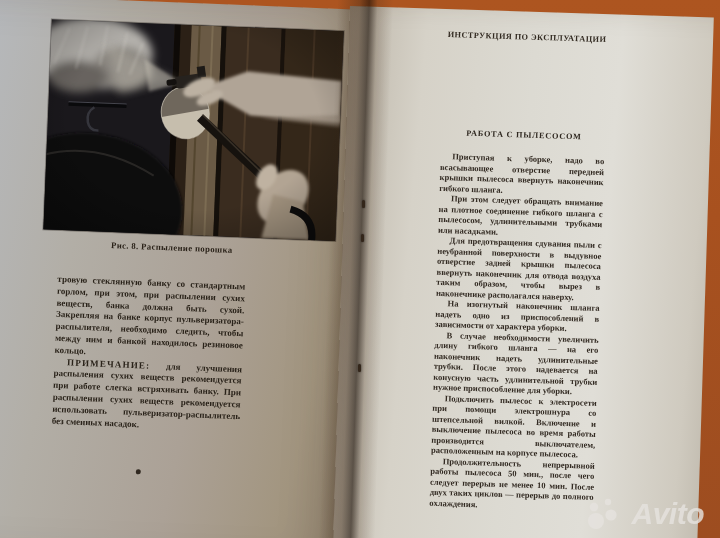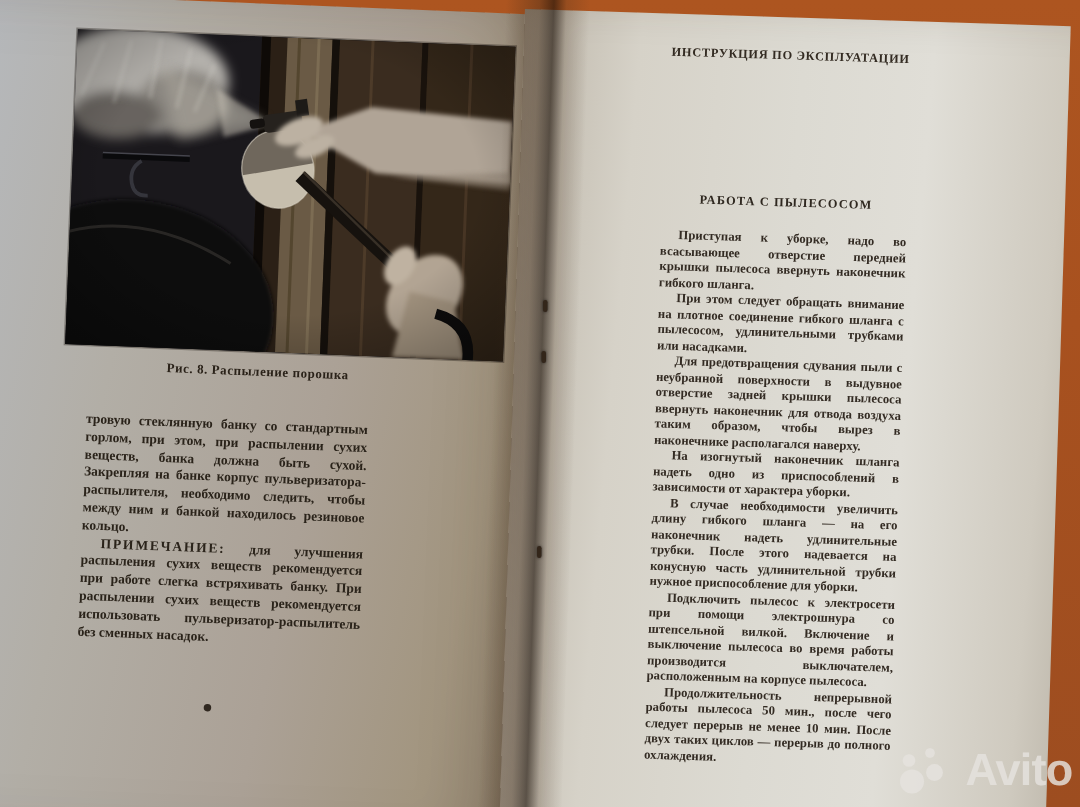--- a/index.html
+++ b/index.html
@@ -55,22 +55,22 @@
     font-size:8.2px;font-weight:bold;letter-spacing:.8px;color:#2f2820;
   }
   .right-text{
     position:absolute;left:95px;top:142px;width:164px;
     font-size:8.5px;line-height:10.5px;font-weight:bold;color:#332b23;
     text-align:justify;
   }
   .right-text p{margin:0;text-indent:12px;}
   
   .watermark{
-    position:absolute;right:5px;bottom:4px;display:flex;align-items:center;gap:3px;
-    opacity:.82;pointer-events:none;
+    position:absolute;right:16px;bottom:4px;display:flex;align-items:center;gap:3px;
+    opacity:.82;pointer-events:none;font-style:italic;
   }
   .watermark .brand{
     font-family:"Liberation Sans", sans-serif;font-weight:bold;font-size:30px;
     color:#e6e3df;letter-spacing:-0.5px;
   }
 </style>
 </head>
 <body>
 
 <div class="scene">

